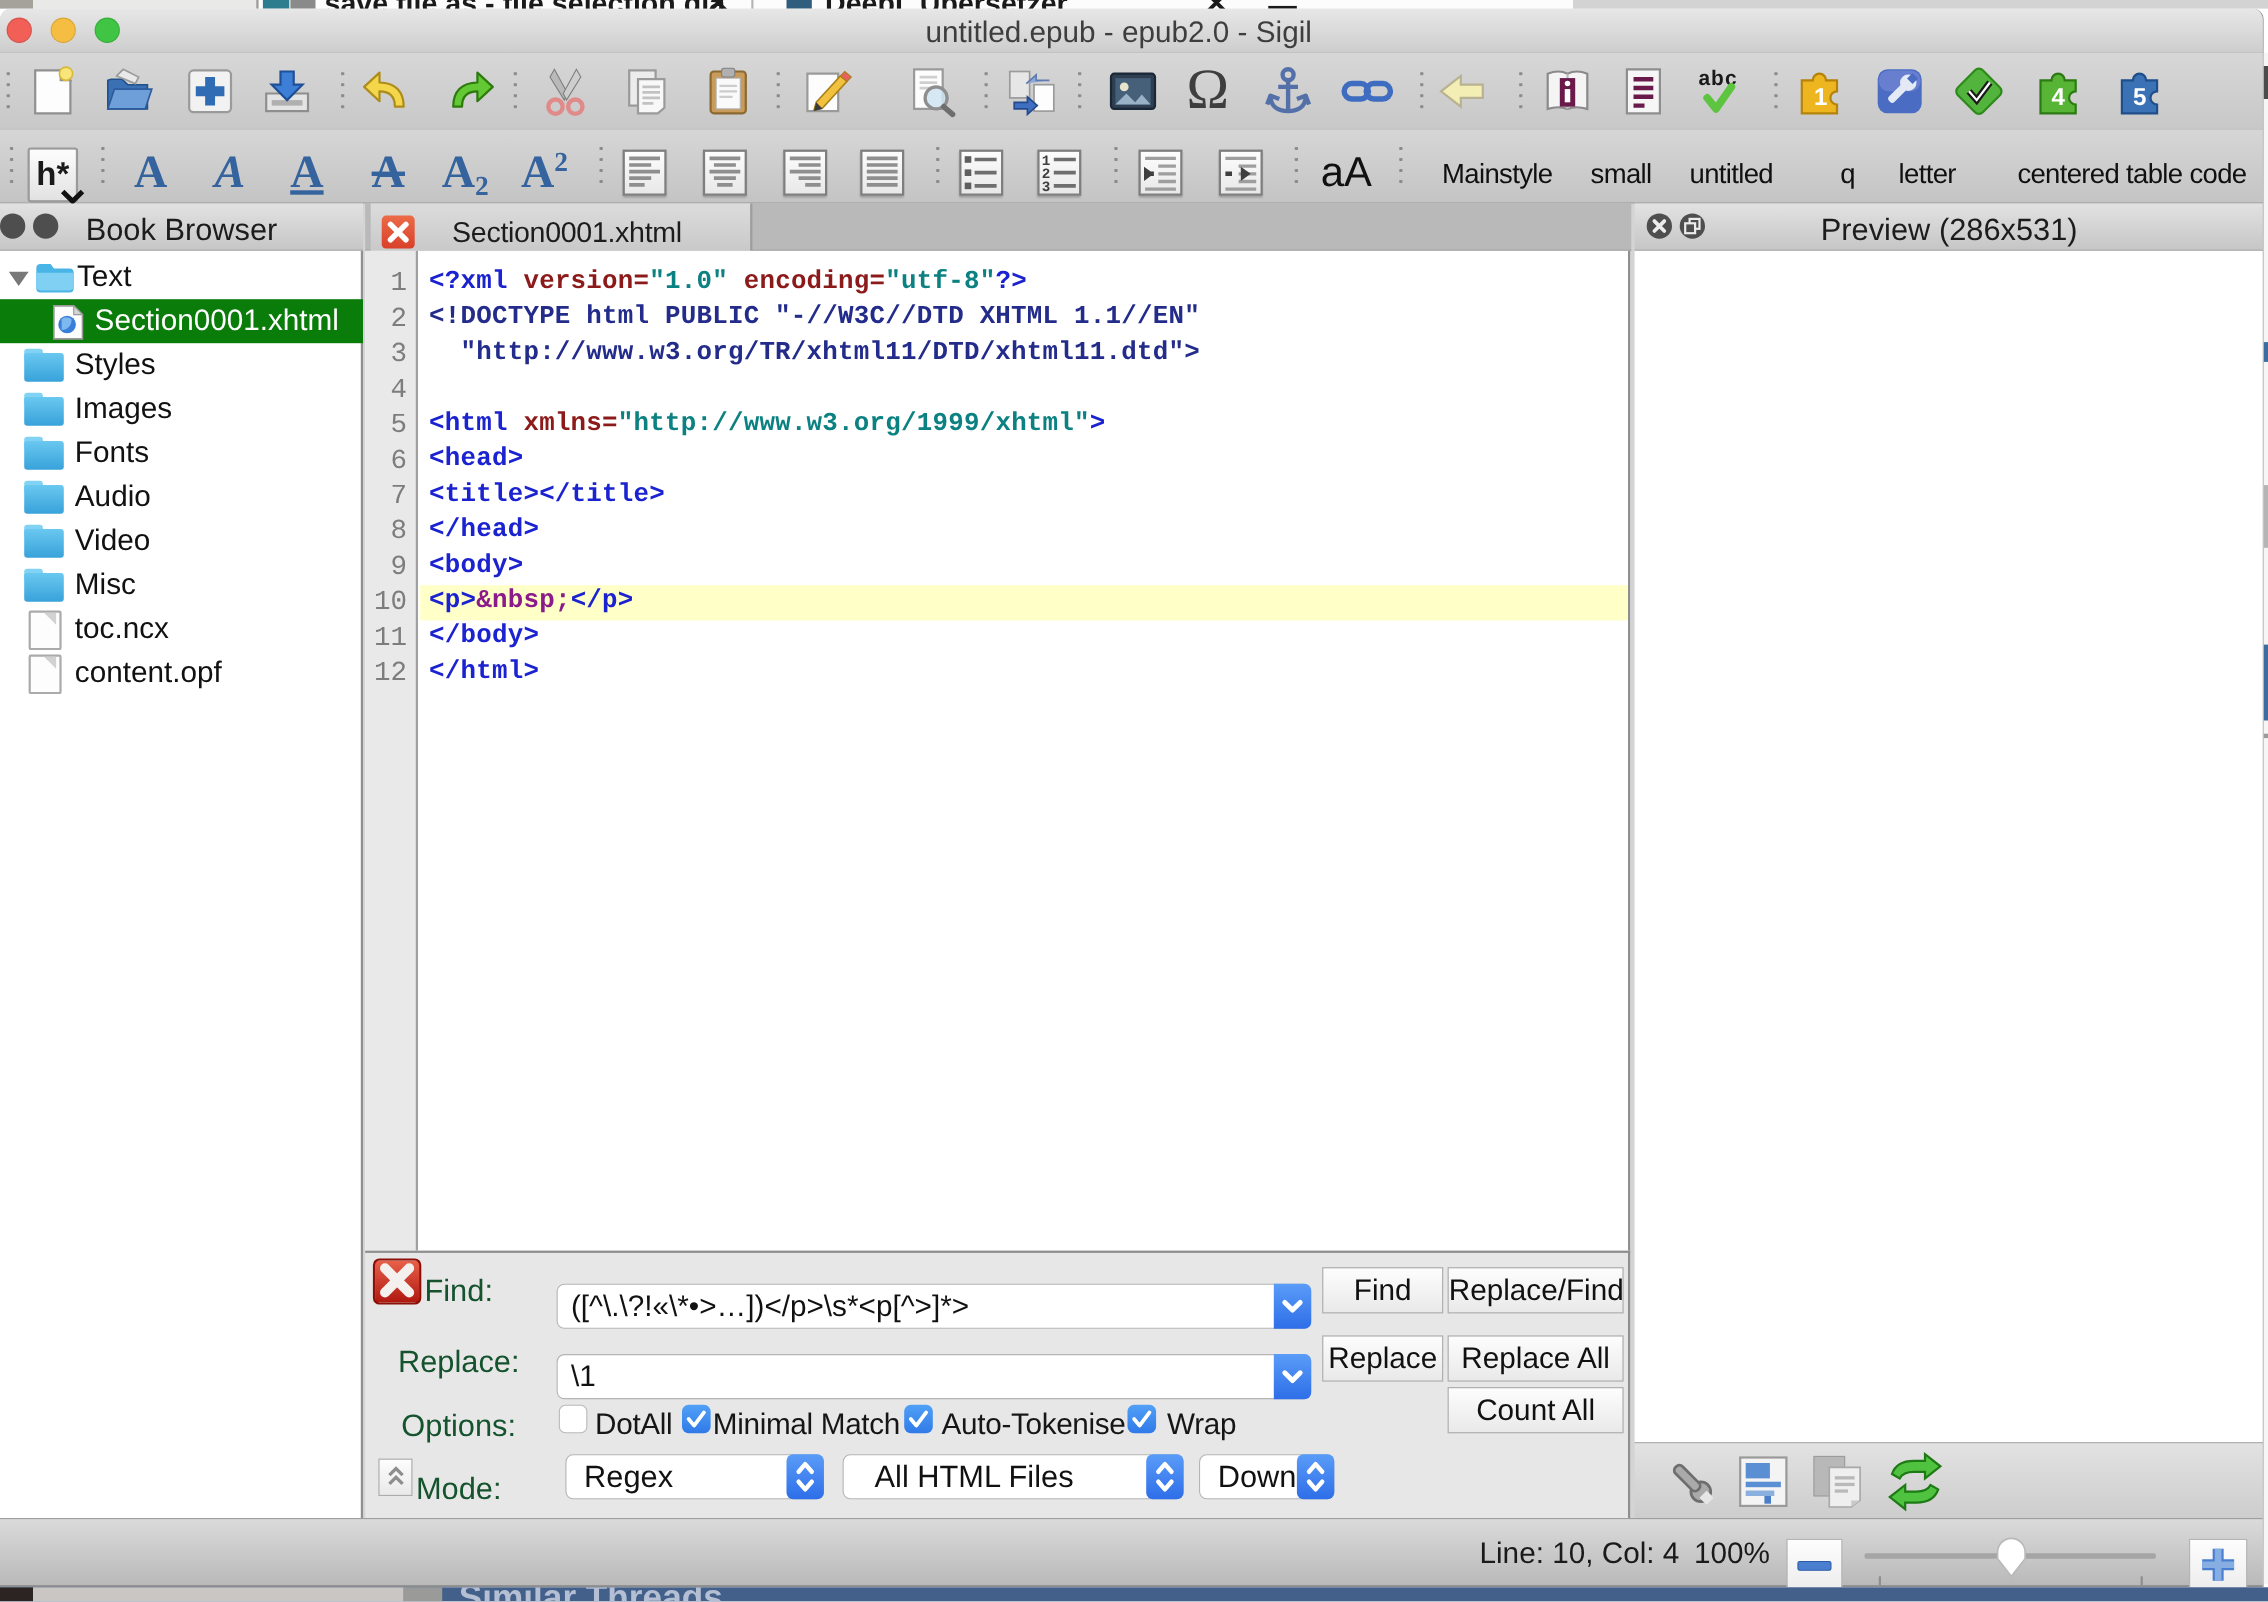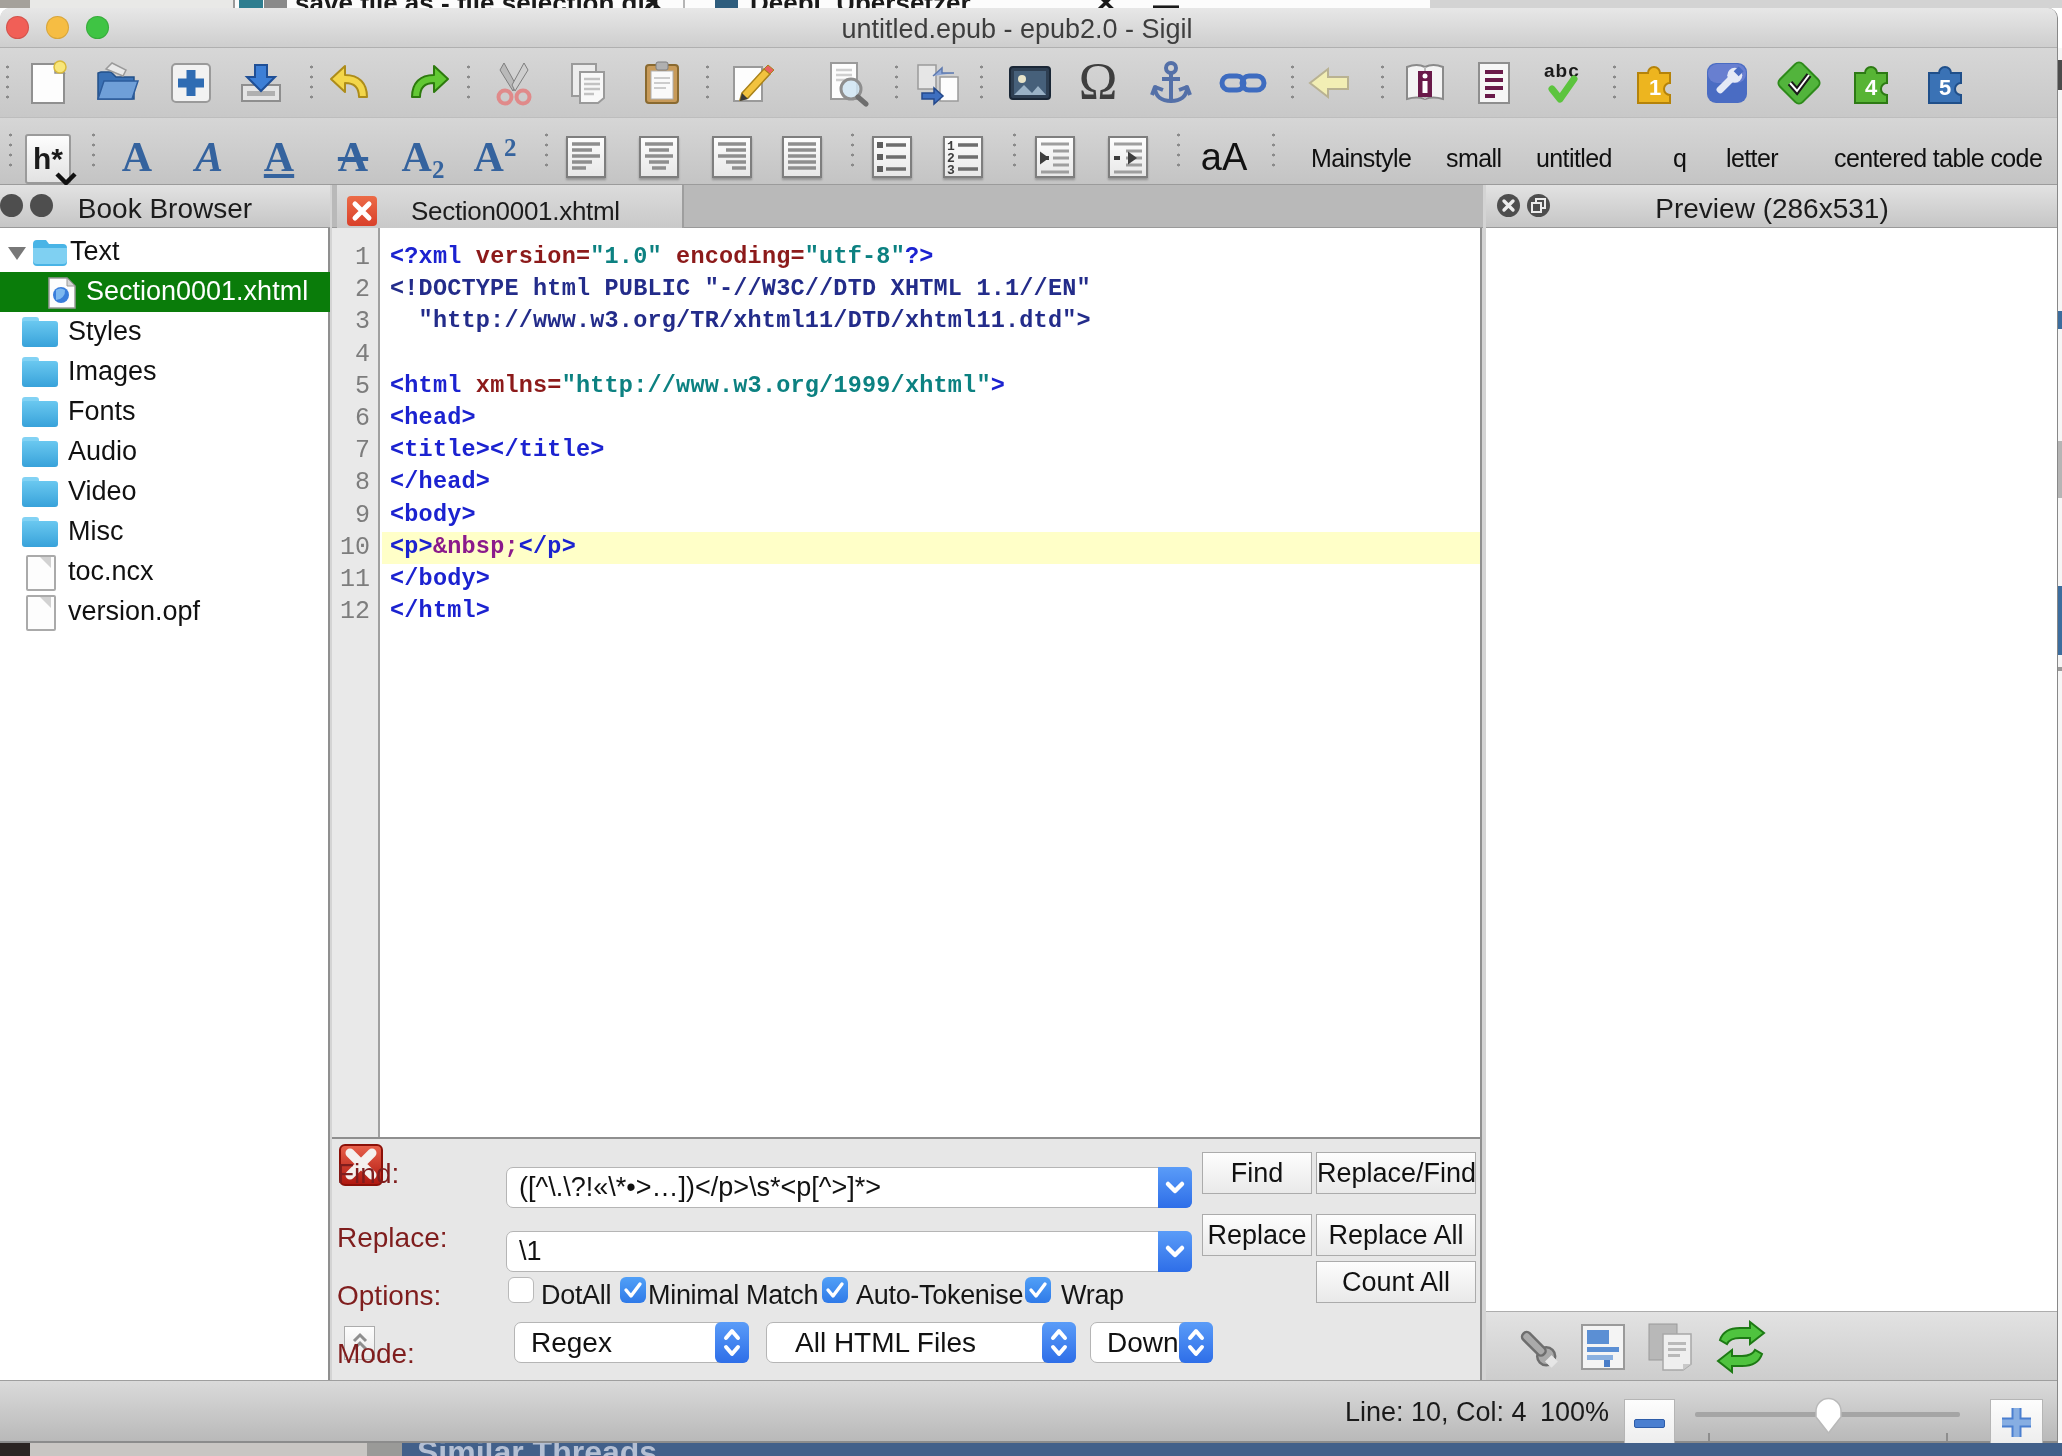--- a/index.html
+++ b/index.html
@@ -47,21 +47,21 @@
     border-top:11px solid #d2d2d2; border-left:11px solid transparent; }
   
   #editor { left:332px; top:220px; width:1150px; height:909px; background:#fff; border-right:2px solid #8f8f8f; }
   #gutter { position:absolute; left:0; top:0; width:48px; height:909px; background:#e9e9e9; border-right:2px solid #a0a0a0; }
   .lnum { position:absolute; right:8px; width:40px; text-align:right; font-family:"Liberation Mono",monospace; font-size:25px; color:#7d7d7d; }
   .cline { position:absolute; left:58px; font-family:"Liberation Mono",monospace; font-size:23.5px; white-space:pre; font-weight:bold; letter-spacing:0.2px;}
   #hl10 { position:absolute; left:50px; width:1098px; height:32px; background:#ffffc8; }
   .cb { color:#1b22d0; } .cn { color:#232c8a; } .cr { color:#8c1a1a; } .ct { color:#0c8181; } .cm { color:#8b1a8b; }
   
   #findpanel { left:332px; top:1129px; width:1150px; height:243px; background:#e7e7e7; border-top:2px solid #8f8f8f; border-right:2px solid #8f8f8f; }
-  .flabel { position:absolute; font-size:28px; color:#7f1d1d; text-align:left; width:160px; }
+  .flabel { position:absolute; font-size:28px; color:#14532d; text-align:center; width:160px; }
   .ffield { position:absolute; background:#fff; border:1px solid #b5b5b5; height:41px;margin-top:16px; }
   .combobtn { position:absolute; right:-1px; top:-1px; width:34px; height:41px; background:linear-gradient(#5a9cf8,#2e6ee8); border-radius:0 6px 6px 0; }
   .fbtn { position:absolute; background:linear-gradient(#fdfdfd,#e9e9e9); border:1px solid #ababab; font-size:27px; color:#111; text-align:center; }
   .chk { position:absolute; width:26px; height:26px; border-radius:6px; }
   .chk.on { background:linear-gradient(#51a0f7,#2f7ae8); }
   .chk.off { background:#fff; border:1px solid #b9b9b9; }
   .opttxt { position:absolute; font-size:27px; letter-spacing:-0.3px; color:#161616; }
   .ddl { position:absolute; background:#fff; border:1px solid #b5b5b5; border-radius:7px; height:41px; font-size:28px; color:#111; }
   .spinbtn { position:absolute; right:-1px; top:-1px; width:34px; height:41px; background:linear-gradient(#5a9cf8,#2e6ee8); border-radius:6px; }
   
@@ -380,21 +380,21 @@
     <div class="trow folder" style="top:204px;">
         <span class="lbl">Audio</span>
       </div>
     <div class="trow folder" style="top:284px;">
         <span class="lbl">Misc</span>
       </div>
     <div class="trow file" style="top:324px;">
         <span class="lbl">toc.ncx</span>
       </div>
     <div class="trow file" style="top:364px;">
-        <span class="lbl">version.opf</span>
+        <span class="lbl">content.opf</span>
       </div>
   </div>
   <div class="abs" id="editor">
     <div class="abs" id="hl10" style="top:304px;"></div>
     <div class="abs" id="gutter">
       <div class="lnum" style="top:15px;">1</div>
       <div class="lnum" style="top:47px;">2</div>
       <div class="lnum" style="top:79px;">3</div>
       <div class="lnum" style="top:112px;">4</div>
       <div class="lnum" style="top:144px;">5</div>

